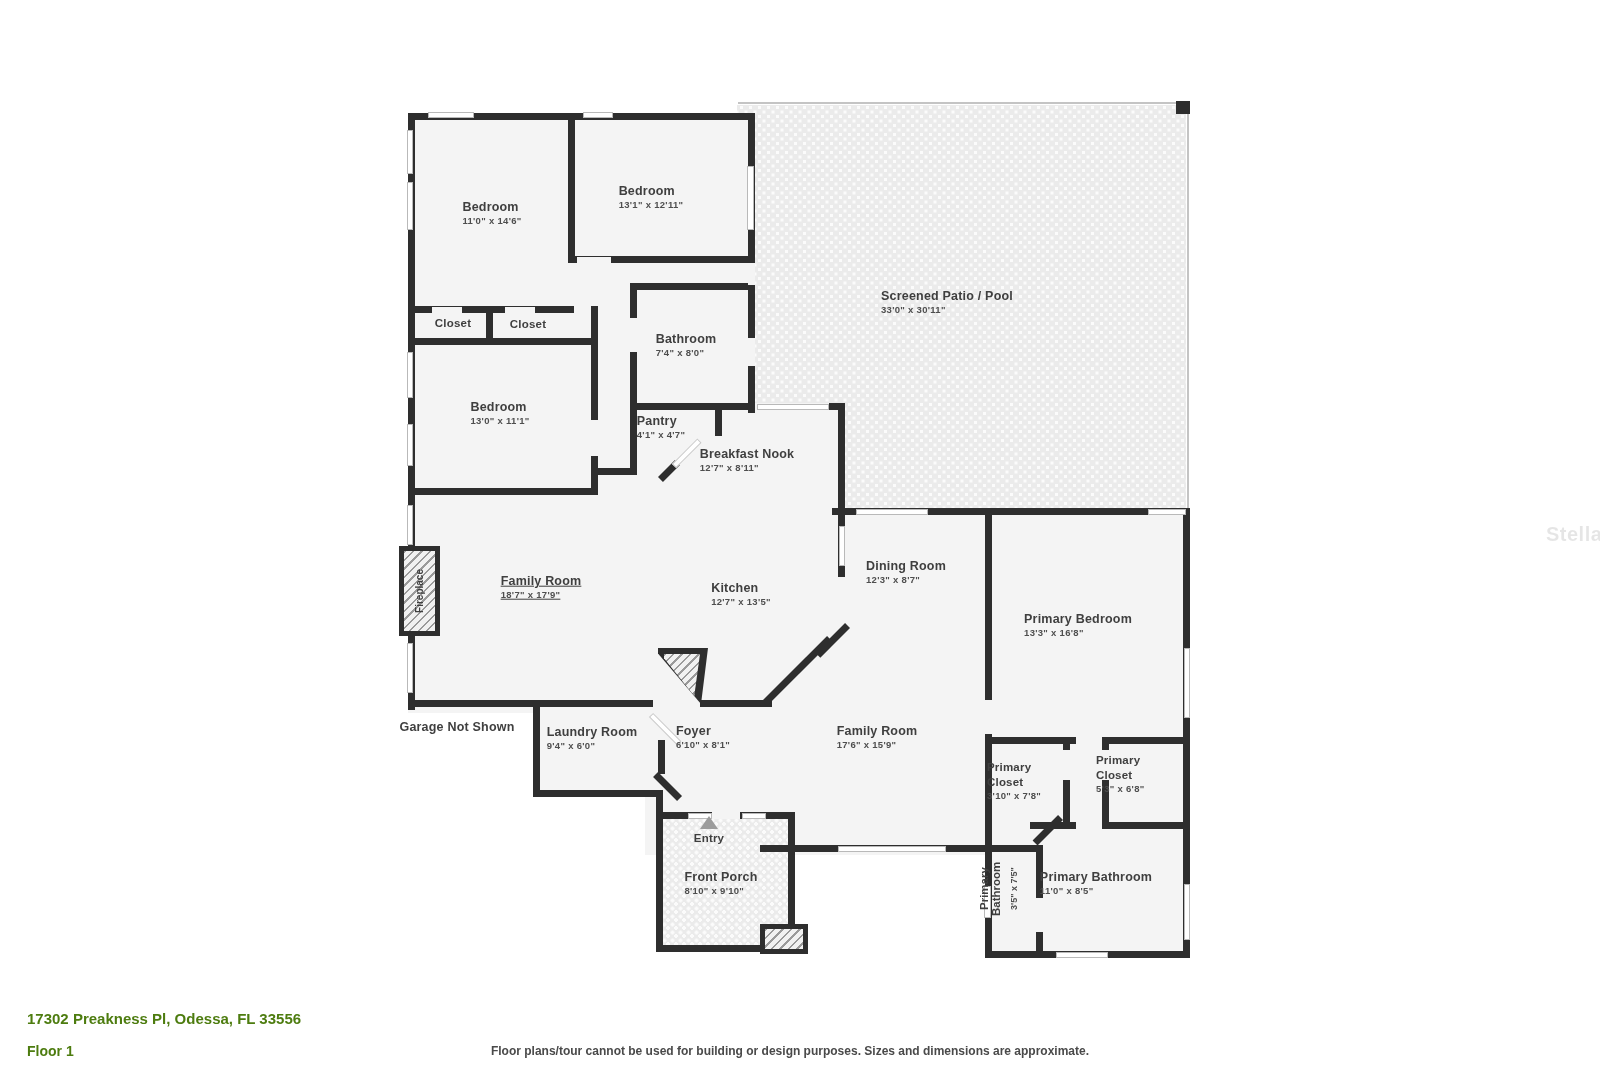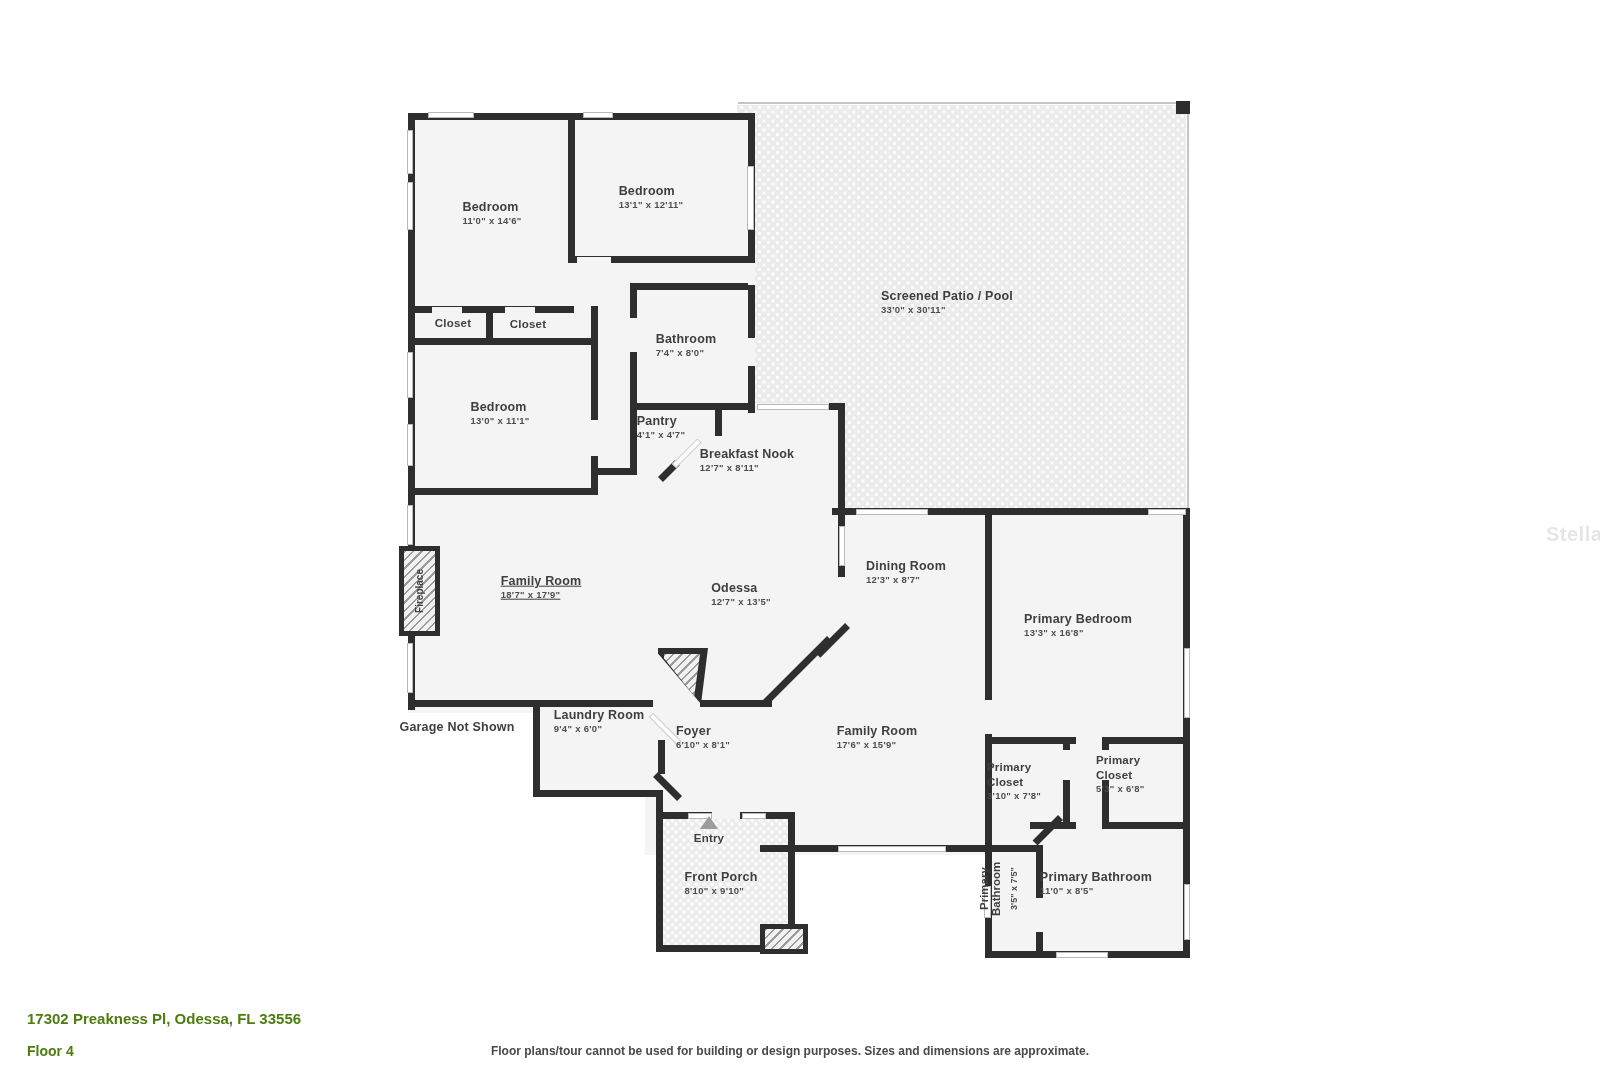--- a/index.html
+++ b/index.html
@@ -182,36 +182,36 @@
 </div>
 <div class="rlabel" style="left:747px;top:460px;">
   <span class="nm">Breakfast Nook</span>
   <span class="dm">12'7" x 8'11"</span>
 </div>
 <div class="rlabel" style="left:541px;top:587px;text-decoration:underline;">
   <span class="nm">Family Room</span>
   <span class="dm">18'7" x 17'9"</span>
 </div>
 <div class="rlabel" style="left:741px;top:594px;">
-  <span class="nm">Odessa</span>
+  <span class="nm">Kitchen</span>
   <span class="dm">12'7" x 13'5"</span>
 </div>
 <div class="rlabel" style="left:906px;top:572px;">
   <span class="nm">Dining Room</span>
   <span class="dm">12'3" x 8'7"</span>
 </div>
 <div class="rlabel" style="left:1078px;top:625px;">
   <span class="nm">Primary Bedroom</span>
   <span class="dm">13'3" x 16'8"</span>
 </div>
 <div class="rlabel" style="left:877px;top:737px;">
   <span class="nm">Family Room</span>
   <span class="dm">17'6" x 15'9"</span>
 </div>
-<div class="rlabel" style="left:592px;top:721px;margin-left:7px;">
+<div class="rlabel" style="left:592px;top:738px;">
   <span class="nm">Laundry Room</span>
   <span class="dm">9'4" x 6'0"</span>
 </div>
 <div class="rlabel" style="left:703px;top:737px;">
   <span class="nm">Foyer</span>
   <span class="dm">6'10" x 8'1"</span>
 </div>
 <div class="rlabel" style="left:457px;top:727px;">
   <span class="nm">Garage Not Shown</span>
 </div>
@@ -234,14 +234,14 @@
 <div class="rlabel small" style="left:709px;top:838px;">
   <span class="nm">Entry</span>
 </div>
 <div class="rlabel" style="left:721px;top:883px;">
   <span class="nm">Front Porch</span>
   <span class="dm">8'10" x 9'10"</span>
 </div>
 
 <div class="watermark" style="left:1546px;top:512px;margin-top:11px;">StellarMLS</div>
 <div class="footer-text" style="left:27px;top:1010px;font-size:15px;">17302 Preakness Pl, Odessa, FL 33556</div>
-<div class="footer-text" style="left:27px;top:1043px;font-size:14px;">Floor 4</div>
+<div class="footer-text" style="left:27px;top:1043px;font-size:14px;">Floor 1</div>
 <div class="abs" style="left:400px;top:1044px;width:780px;text-align:center;font-size:12px;color:#4a4a4a;font-weight:bold;">Floor plans/tour cannot be used for building or design purposes. Sizes and dimensions are approximate.</div>
 
 </body></html>

